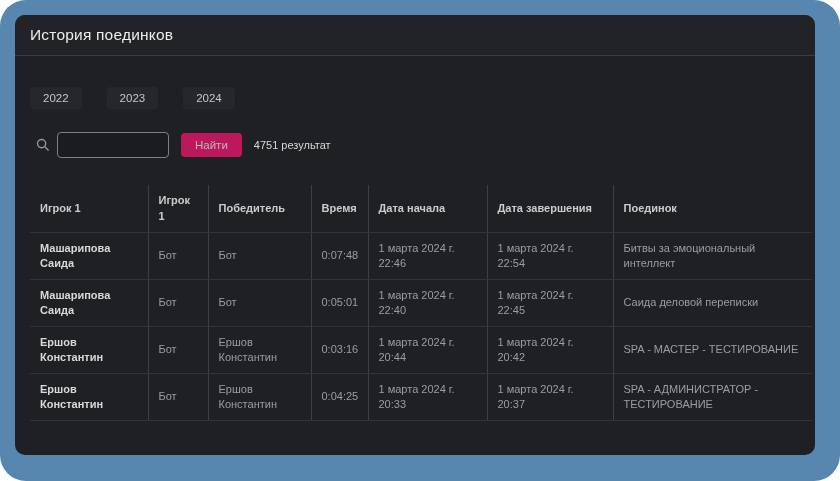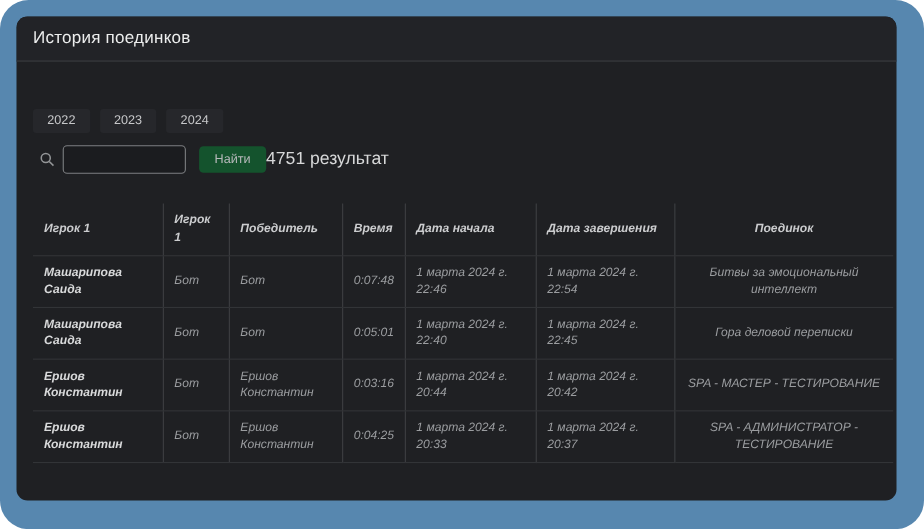--- a/index.html
+++ b/index.html
@@ -23,62 +23,62 @@
     position:absolute;left:0;top:0;right:0;height:40px;
     background:#222327;
     border-bottom:1px solid #3b3d40;
     display:flex;align-items:center;
   }
   .panel-title{
     margin-left:15px;
     color:#eceded;font-size:15.5px;font-weight:400;letter-spacing:.2px;
   }
   .tabs{
-    position:absolute;left:15px;top:84px;
-    display:flex;gap:9px;
+    position:absolute;left:15px;top:72px;
+    display:flex;gap:25px;
   }
   .tab{
     background:#26272b;border:none;color:#c6c7c9;
     font-family:"Liberation Sans",sans-serif;
     font-size:11.5px;padding:5px 13px;border-radius:3px;cursor:pointer;
   }
   .search-row{
     position:absolute;left:15px;top:115px;right:15px;height:30px;
     display:flex;align-items:center;
   }
   .search-icon{width:14px;height:14px;margin:0 7px 0 6px;flex:none;display:block;}
   .search-input{
     width:112px;height:26px;box-sizing:border-box;
     background:#1b1c1f;border:1px solid #7d7f82;border-radius:4px;
     color:#e5e6e7;font-family:"Liberation Sans",sans-serif;font-size:12px;
     padding:0 8px;outline:none;
   }
   .search-btn{
     margin-left:12px;
-    background:#14532d;border:none;border-radius:4px;
+    background:#be185d;border:none;border-radius:4px;
     color:#b7b9bb;font-family:"Liberation Sans",sans-serif;
     font-size:11.5px;padding:6px 14px;cursor:pointer;
   }
   .results-count{
-    margin-left:0;color:#d7d8d9;font-size:16px;
+    margin-left:12px;color:#d7d8d9;font-size:11px;
   }
   .table-wrap{
-    position:absolute;left:15px;top:170px;width:782px;font-style:italic;
+    position:absolute;left:15px;top:170px;width:782px;
   }
   table{
     border-collapse:collapse;table-layout:fixed;width:782px;
     font-size:11px;
   }
   th,td{
     border-right:1px solid #3d3f42;
     border-bottom:1px solid #323437;
     padding:6px 10px;vertical-align:middle;text-align:left;
     overflow:hidden;line-height:1.4;
   }
-  th:last-child,td:last-child{border-right:none;text-align:center;}
+  th:last-child,td:last-child{border-right:none;}
   thead th{
     height:35px;color:#cbccce;font-weight:700;
   }
   tbody td{height:34px;color:#9b9da0;font-weight:400;}
   tbody td:first-child{color:#d8d9da;font-weight:700;}
   tbody td:nth-child(4){white-space:nowrap;}
 </style>
 </head>
 <body>
 
@@ -139,21 +139,21 @@
               <td>1 марта 2024 г. 22:54</td>
               <td>Битвы за эмоциональный интеллект</td>
             </tr>
             <tr>
               <td>Машарипова Саида</td>
               <td>Бот</td>
               <td>Бот</td>
               <td>0:05:01</td>
               <td>1 марта 2024 г. 22:40</td>
               <td>1 марта 2024 г. 22:45</td>
-              <td>Гора деловой переписки</td>
+              <td>Саида деловой переписки</td>
             </tr>
             <tr>
               <td>Ершов Константин</td>
               <td>Бот</td>
               <td>Ершов Константин</td>
               <td>0:03:16</td>
               <td>1 марта 2024 г. 20:44</td>
               <td>1 марта 2024 г. 20:42</td>
               <td>SPA - МАСТЕР - ТЕСТИРОВАНИЕ</td>
             </tr>

